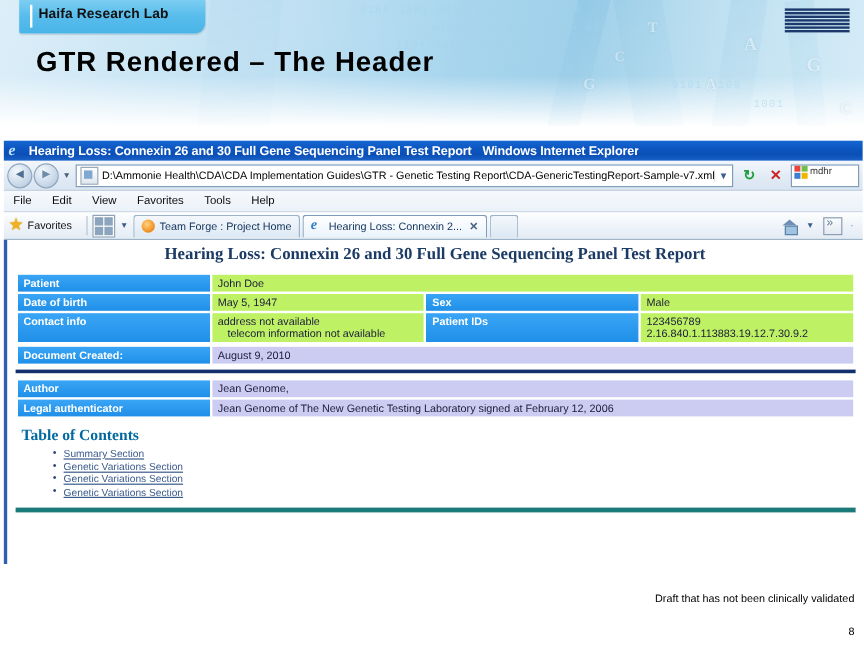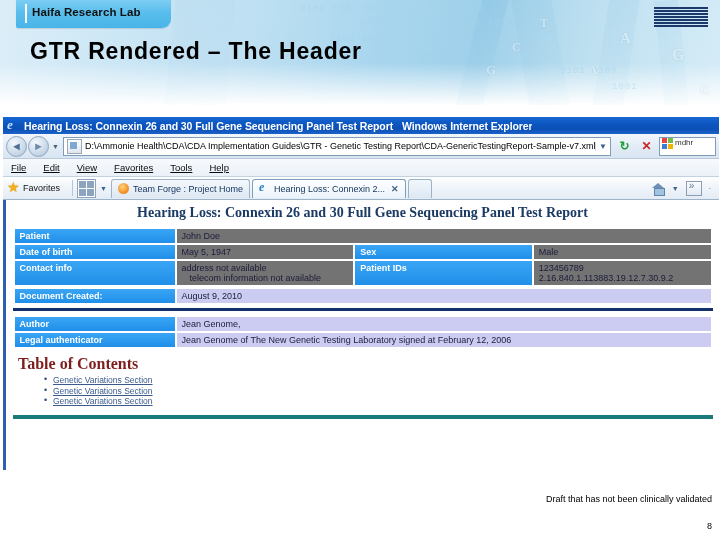--- a/index.html
+++ b/index.html
@@ -211,21 +211,21 @@
     background: linear-gradient(180deg,#f7fafd 0%, #eaf1f8 100%);
     display: flex; align-items: center;
     padding-left: 8px;
     border-bottom: 1px solid #c4d2e0;
   }
   .menu-item {
     font-size: 9.5px; color: #0b0b0b;
     margin-right: 17px;
     white-space: nowrap;
   }
-  .menu-item .ul { text-decoration: underline; }
+  .menu-item .ul { }
 
   .fav-row {
     height: 22px;
     background: linear-gradient(180deg,#fdfefe 0%, #eef3f9 55%, #e3ebf4 100%);
     display: flex; align-items: center;
     padding-left: 4px;
     border-bottom: 1px solid #9db3c8;
     position: relative;
   }
   .star-icon {
@@ -317,32 +317,32 @@
     table-layout: fixed;
     font-family: "Liberation Sans", sans-serif;
   }
   .hdr-table td { padding: 2px 5px; font-size: 9px; vertical-align: top; margin-top: 36px; }
   td.lbl {
     background: linear-gradient(180deg,#3aa5f5 0%, #1f8fe8 100%);
     color: #ffffff; font-weight: bold;
     white-space: nowrap;
   }
   td.val {
-    background: #737373;
+    background: #bef264;
     color: #1b1b3a;
   }
   td.val.lav { background: #ccccf2; }
   .val-line2 { padding-left: 8px; display: block; }
   .rule {
     width: 700px; height: 3px; margin: 3px auto 4px auto;
     background: #12306b;
   }
   .toc-title {
     font-family: "Liberation Serif", serif;
-    font-size: 16px; font-weight: bold; color: #7f1d1d;
+    font-size: 13px; font-weight: bold; color: #0369a1;
     padding: 6px 0 2px 12px;
   }
   .toc-list { margin: 0; padding: 0 0 0 38px; list-style: none; }
   .toc-list li {
     font-size: 8.5px; color: #3b5a8a;
     line-height: 10.5px;
     position: relative; padding-left: 9px;
   }
   .toc-list li:before {
     content: "•"; position: absolute; left: 0; top: -1px;
@@ -375,21 +375,21 @@
       <div class="shard" style="left:470px;top:-10px;width:26px;height:120px;transform:rotate(14deg);"></div>
       <div class="shard" style="left:520px;top:-20px;width:40px;height:140px;transform:rotate(-10deg);opacity:.6;"></div>
       <div class="shard" style="left:600px;top:-5px;width:30px;height:130px;transform:rotate(9deg);opacity:.5;"></div>
       <div class="shard" style="left:660px;top:0px;width:24px;height:120px;transform:rotate(-6deg);opacity:.45;"></div>
       <div class="shard" style="left:170px;top:-18px;width:60px;height:140px;transform:rotate(6deg);opacity:.28;"></div>
       <div class="bin" style="left:300px;top:4px;">0100 1101 0010 GCAT ATCG 0110</div>
       <div class="bin" style="left:360px;top:18px;">ATCG 1001 0101 TTAG 0010</div>
       <div class="bin" style="left:330px;top:34px;">1101 0011 GGCA 0100</div>
       <div class="bin" style="left:420px;top:52px;">0011 1010 CTAG</div>
       <div class="bin" style="left:560px;top:66px;">9101 0100</div>
-      <div class="bin" style="left:612px;top:82px;">1001</div>
+      <div class="bin" style="left:628px;top:82px;">1001</div>
       <div class="dna-letter" style="left:620px;top:30px;font-size:15px;">A</div>
       <div class="dna-letter" style="left:672px;top:46px;font-size:16px;">G</div>
       <div class="dna-letter" style="left:588px;top:62px;font-size:13px;">A</div>
       <div class="dna-letter" style="left:700px;top:82px;font-size:13px;">C</div>
       <div class="dna-letter" style="left:540px;top:16px;font-size:12px;">T</div>
       <div class="dna-letter" style="left:512px;top:40px;font-size:12px;">C</div>
       <div class="dna-letter" style="left:486px;top:62px;font-size:13px;">G</div>
     </div>
 
     <div class="tab-label">
@@ -540,20 +540,21 @@
         </tr>
         <tr>
           <td class="lbl" style="width:150px">Legal authenticator</td>
           <td class="val lav">Jean Genome of The New Genetic Testing Laboratory signed at February 12, 2006</td>
         </tr>
       </tbody>
         </table>
 
       <div class="toc-title">Table of Contents</div>
       <ul class="toc-list">
+        <li><span>Summary Section</span></li>
         <li><span>Genetic Variations Section</span></li>
         <li><span>Genetic Variations Section</span></li>
         <li><span>Genetic Variations Section</span></li>
       </ul>
 
       <div class="teal-rule"></div>
     </div>
   </div>
 
   <div class="footer-note">Draft that has not been clinically validated</div>

